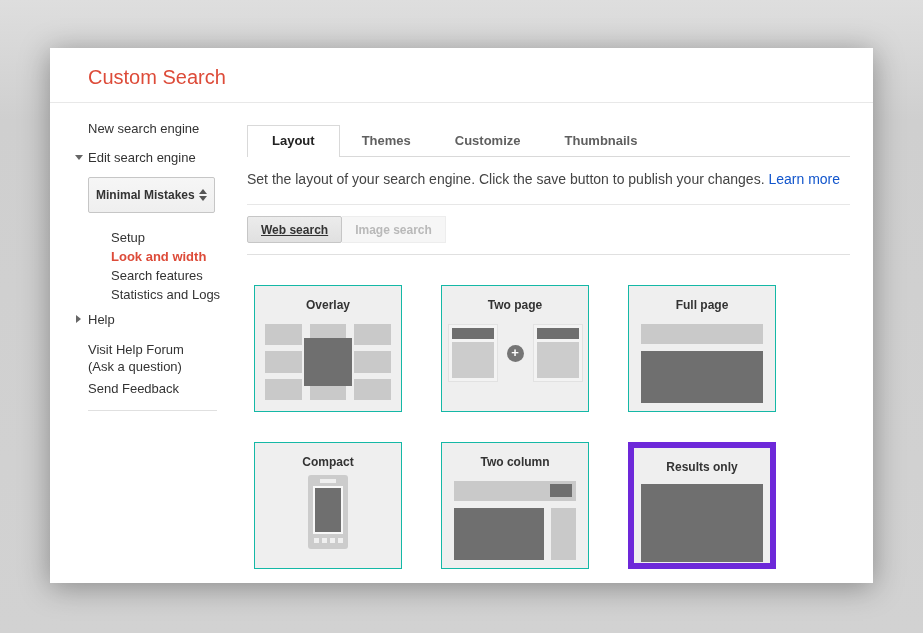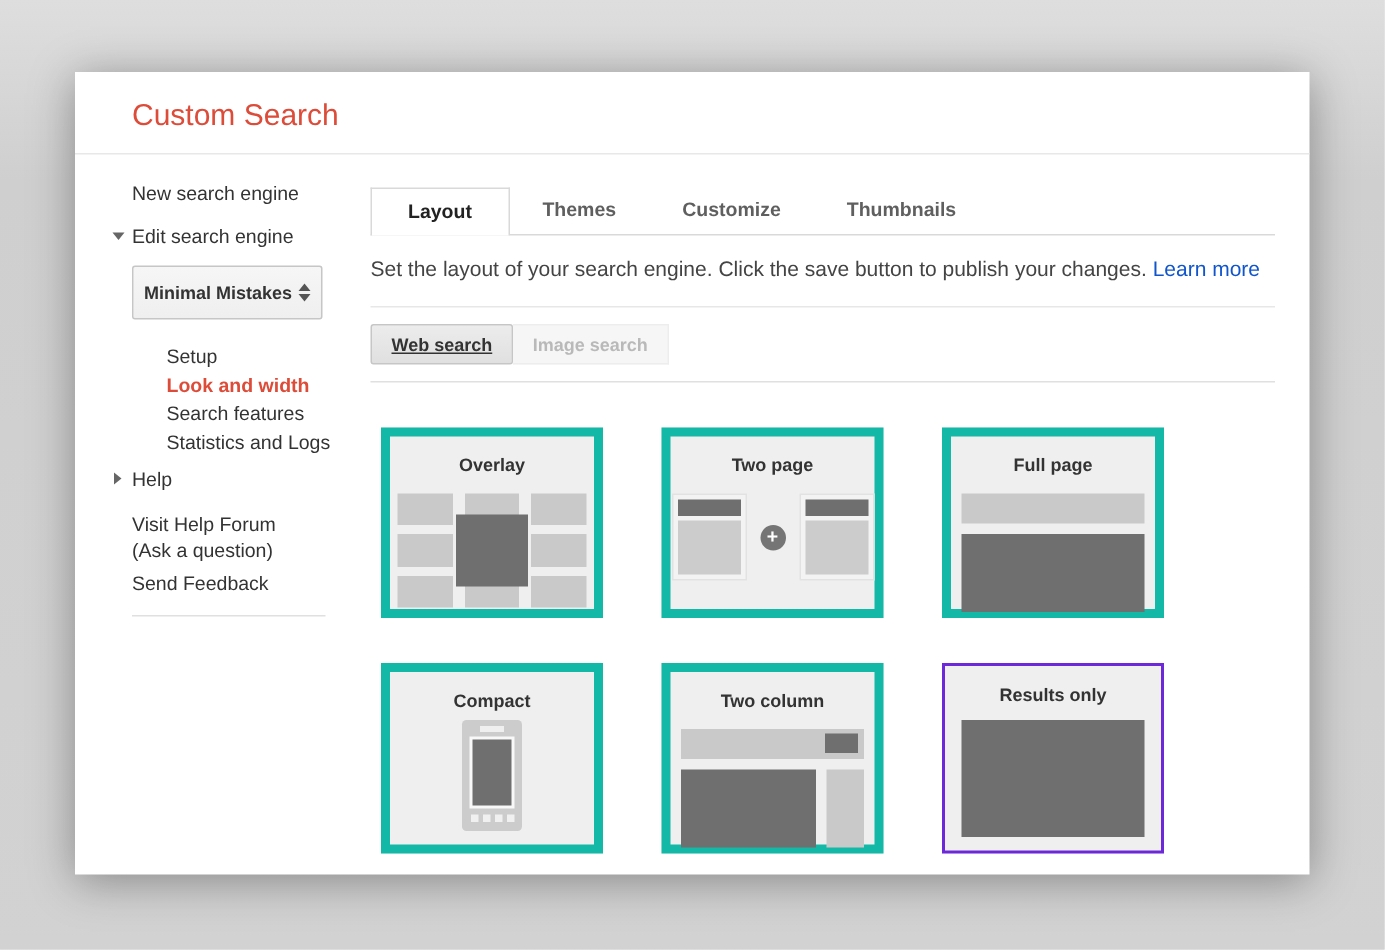--- a/index.html
+++ b/index.html
@@ -34,39 +34,39 @@
   .spin .up { width:0; height:0; border-left:4px solid transparent; border-right:4px solid transparent; border-bottom:5px solid #555; }
   .spin .dn { width:0; height:0; border-left:4px solid transparent; border-right:4px solid transparent; border-top:5px solid #555; }
   .sub-list { margin:0 0 8px 23px; line-height:19px; }
   .sub-item { cursor:pointer; }
   .sub-item.active { color:#dd4b39; font-weight:bold; }
   .multiline { line-height:17px; margin-bottom:6px; }
   .sidebar-divider { width:129px; border-top:1px solid #e0e0e0; margin-top:10px; }
 
   
   .main { flex:1; padding:22px 23px 0 0; }
-  .tabbar { display:flex; align-items:flex-start; border-bottom:1px solid #d9d9d9; }
+  .tabbar { display:flex; align-items:center; border-bottom:1px solid #d9d9d9; }
   .tab { padding:7px 22px 8px; font-size:13px; font-weight:bold; color:#5f5f5f; cursor:pointer; }
   .tab.active { background:#fff; border:1px solid #d9d9d9; border-bottom:none; color:#222;
                 padding:7px 24px 9px; margin-bottom:-1px; }
   .desc { font-size:14px; color:#444; margin:14px 0 0 0; }
   .desc a { color:#15c; text-decoration:none; cursor:pointer; }
   .hr1 { border-top:1px solid #e7e7e7; margin-top:17px; }
   .hr2 { border-top:1px solid #e0e0e0; margin-top:11px; }
   .toggle-group { margin-top:11px; display:flex; }
   .toggle { font-family:inherit; font-size:12px; font-weight:bold; height:27px; padding:0 13px; cursor:pointer; }
   .toggle.active { background:linear-gradient(#ececec,#e0e0e0); border:1px solid #c6c6c6; border-radius:2px; color:#333;text-decoration:underline; }
   .toggle.off { background:#f6f6f6; border:1px solid #ededed; border-left:none; color:#b9b9b9; }
 
   
   .grid { margin:30px 0 0 7px; display:grid; grid-template-columns:repeat(3,148px);
           column-gap:39px; row-gap:30px; }
-  .card { width:148px; height:127px; background:#efefef; border:6px solid #14b8a6;
+  .card { width:148px; height:127px; background:#efefef; border:1px solid #14b8a6;
           text-align:center; padding-top:12px; cursor:pointer; }
-  .card.selected { border:2px solid #6d28d9; }
+  .card.selected { border:6px solid #6d28d9; }
   .card-title { font-size:12px; font-weight:bold; color:#333; }
 
   .dark { background:#6f6f6f; }
   .lite { background:#c9c9c9; }
 
   
   .diag-overlay { position:relative; width:126px; height:76px; margin:12px auto 0; }
   .ov-grid { display:grid; width:100%; height:100%; grid-template-columns:repeat(3,1fr);
              grid-template-rows:repeat(3,1fr); column-gap:8px; row-gap:6px; }
   .ov-big { position:absolute; left:50%; top:50%; transform:translate(-50%,-50%);

